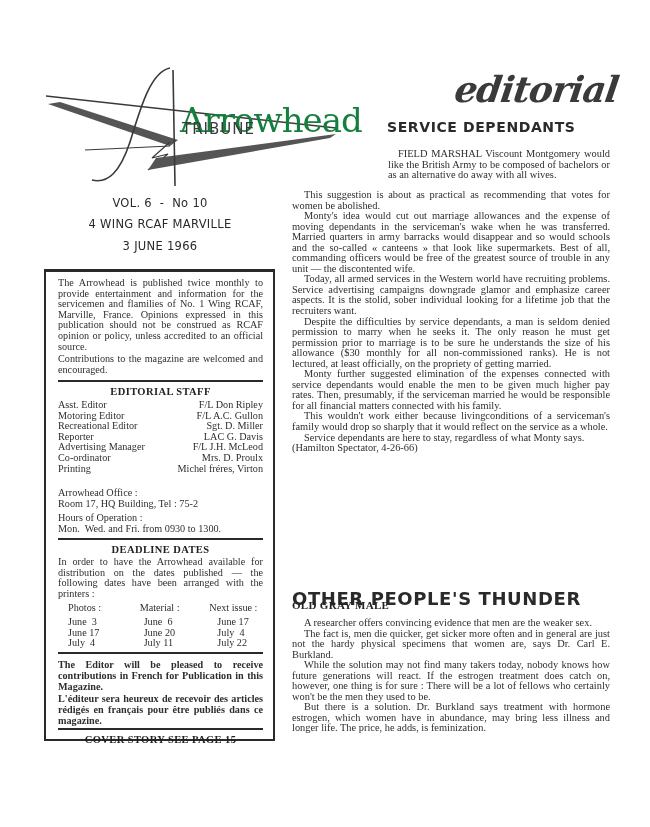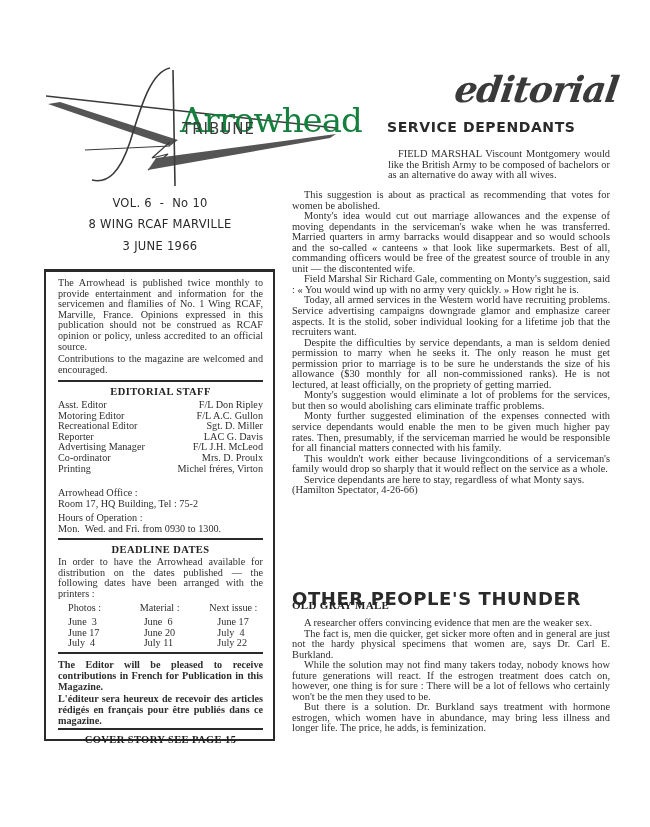--- a/index.html
+++ b/index.html
@@ -49,21 +49,21 @@
     <polygon points="118,108 126,96 306,72 300,76" fill="#555"></polygon>
 
     <path d="M62,118 C78,122 90,110 100,80 C110,48 120,10 140,6" fill="none" stroke="#3a3a3a" stroke-width="1.6"></path>
     <line x1="143" y1="8" x2="145" y2="124" stroke="#3a3a3a" stroke-width="1.6"></line>
   </svg>
   <span class="logo-word" style="left:150px;top:14px;font-size:34px;font-style:normal;font-family:'DejaVu Serif',serif;letter-spacing:-1px;color:#15803d;margin-top:24px;">Arrowhead</span>
   <span class="logo-word" style="left:152px;top:58px;font-size:15px;font-style:normal;font-family:'DejaVu Sans',sans-serif;letter-spacing:1px;color:#3a3a3a;">TRIBUNE</span>
 </div>
 
 <div class="mast-line" style="top:196px;white-space:pre;">VOL. 6  -  No 10</div>
-<div class="mast-line" style="top:217px;">8 WING RCAF MARVILLE</div>
+<div class="mast-line" style="top:217px;">4 WING RCAF MARVILLE</div>
 <div class="mast-line" style="top:239px;">3 JUNE 1966</div>
 
 <div id="info-box" class="abs">
   <div class="box-inner just" style="top:6px;">The Arrowhead is published twice monthly to provide entertainment and information for the servicemen and flamilies of No. 1 Wing RCAF, Marville, France. Opinions expressed in this publication should not be construed as RCAF opinion or policy, unless accredited to an official source.</div>
   <div class="box-inner just" style="top:82px;">Contributions to the magazine are welcomed and encouraged.</div>
   <div class="rule" style="top:108px;"></div>
   <div class="box-head" style="top:114px;">EDITORIAL STAFF</div>
   <div class="box-inner" style="top:128px;">
     <div class="staff-row">
         <span>Asst. Editor</span>
@@ -127,24 +127,22 @@
 <div id="editorial-script" class="abs">editorial</div>
 <div class="section-title" style="left:387px;top:119px;font-size:14px;letter-spacing:0.6px;">SERVICE DEPENDANTS</div>
 
 <div class="article" style="left:388px;width:222px;top:149px;">
   <p style="text-indent:10px;">FIELD MARSHAL Viscount Montgomery would like the British Army to be composed of bachelors or as an alternative do away with all wives.</p>
 </div>
 
 <div class="article" style="top:190px;">
   <p>This suggestion is about as practical as recommending that votes for women be abolished.</p>
   <p>Monty's idea would cut out marriage allowances and the expense of moving dependants in the serviceman's wake when he was transferred. Married quarters in army barracks would disappear and so would schools and the so-called « canteens » that look like supermarkets. Best of all, commanding officers would be free of the greatest source of trouble in any unit — the discontented wife.</p>
-  <p>Field Marshal Sir Richard Gale, commenting on Monty's suggestion, said : « You would wind up with no army very quickly. » How right he is.</p>
   <p>Today, all armed services in the Western world have recruiting problems. Service advertising campaigns downgrade glamor and emphasize career aspects. It is the stolid, sober individual looking for a lifetime job that the recruiters want.</p>
   <p>Despite the difficulties by service dependants, a man is seldom denied permission to marry when he seeks it. The only reason he must get permission prior to marriage is to be sure he understands the size of his allowance ($30 monthly for all non-commissioned ranks). He is not lectured, at least officially, on the propriety of getting married.</p>
-  <p>Monty's suggestion would eliminate a lot of problems for the services, but then so would abolishing cars eliminate traffic problems.</p>
   <p>Monty further suggested elimination of the expenses connected with service dependants would enable the men to be given much higher pay rates. Then, presumably, if the serviceman married he would be responsible for all financial matters connected with his family.</p>
   <p>This wouldn't work either because livingconditions of a serviceman's family would drop so sharply that it would reflect on the service as a whole.</p>
   <p>Service dependants are here to stay, regardless of what Monty says.</p>
   <p class="noind">(Hamilton Spectator, 4-26-66)</p>
 </div>
 
 <div class="section-title" style="left:292px;top:588px;font-size:18px;letter-spacing:0.6px;">OTHER PEOPLE'S THUNDER</div>
 <div class="sub-head" style="left:292px;top:599px;">OLD GRAY MALE</div>
 
 <div class="article" style="top:618px;">

